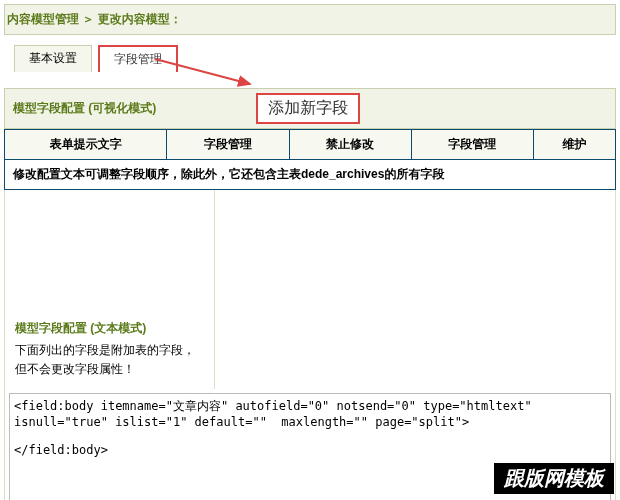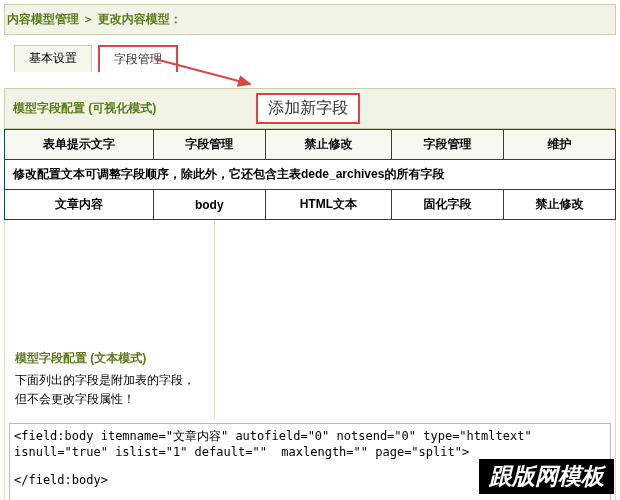--- a/index.html
+++ b/index.html
@@ -15,21 +15,21 @@
   th, td { border: 1px solid #0c4a6e; padding: 6px 12px; text-align: center; font-weight: bold; }
   thead th { background: #f7f9f0; }
   .span-row td { text-align: left; padding-left: 8px; }
   .body-area { display: flex; margin: 0 4px; border: 1px solid #d8e0c8; border-top: none; flex-direction: column; }
   .left-col { width: 210px; padding: 10px; border-right: 1px solid #d8e0c8; }
   .left-col .title { color: #5b7a1a; font-weight: bold; margin-top: 120px; }
   .left-col .desc { margin-top: 4px; line-height: 1.6; }
   .right-col { flex: 1; padding: 4px; }
   textarea { width: 100%; height: 270px; border: 1px solid #bbb; font-family: "SimSun", monospace; font-size: 12px; padding: 4px; resize: none; }
   .footer-space { height: 30px; border: 1px solid #d8e0c8; border-top: none; margin: 0 4px; }
-  .watermark { position: absolute; right: 6px; bottom: 6px; background: #000; color: #fff; font-weight: bold; font-style: italic; padding: 2px 10px; font-size: 23px; }
+  .watermark { position: absolute; right: 6px; bottom: 6px; background: #000; color: #fff; font-weight: bold; font-style: italic; padding: 2px 10px; font-size: 20px; }
   .arrow { position: absolute; left: 150px; top: 54px; pointer-events: none; }
 </style>
 </head>
 <body>
 
 <div class="breadcrumb">内容模型管理 ＞ 更改内容模型：</div>
 
 <div class="tabs">
   <div class="tab">基本设置</div>
   <div class="tab active">字段管理</div>
@@ -56,27 +56,20 @@
         <th>字段管理</th>
         <th>禁止修改</th>
         <th>字段管理</th>
         <th>维护</th>
       </tr>
     </thead>
     <tbody>
       <tr class="span-row">
           <td colspan="5">修改配置文本可调整字段顺序，除此外，它还包含主表dede_archives的所有字段</td>
         </tr>
-      <tr>
-        <td>文章内容</td>
-        <td>body</td>
-        <td>HTML文本</td>
-        <td>固化字段</td>
-        <td>禁止修改</td>
-      </tr>
     </tbody>
   </table>
 </div>
 
 <div class="body-area">
   <div class="left-col">
     <div class="title">模型字段配置 (文本模式)</div>
     <div class="desc">下面列出的字段是附加表的字段，但不会更改字段属性！</div>
   </div>
   <div class="right-col">

